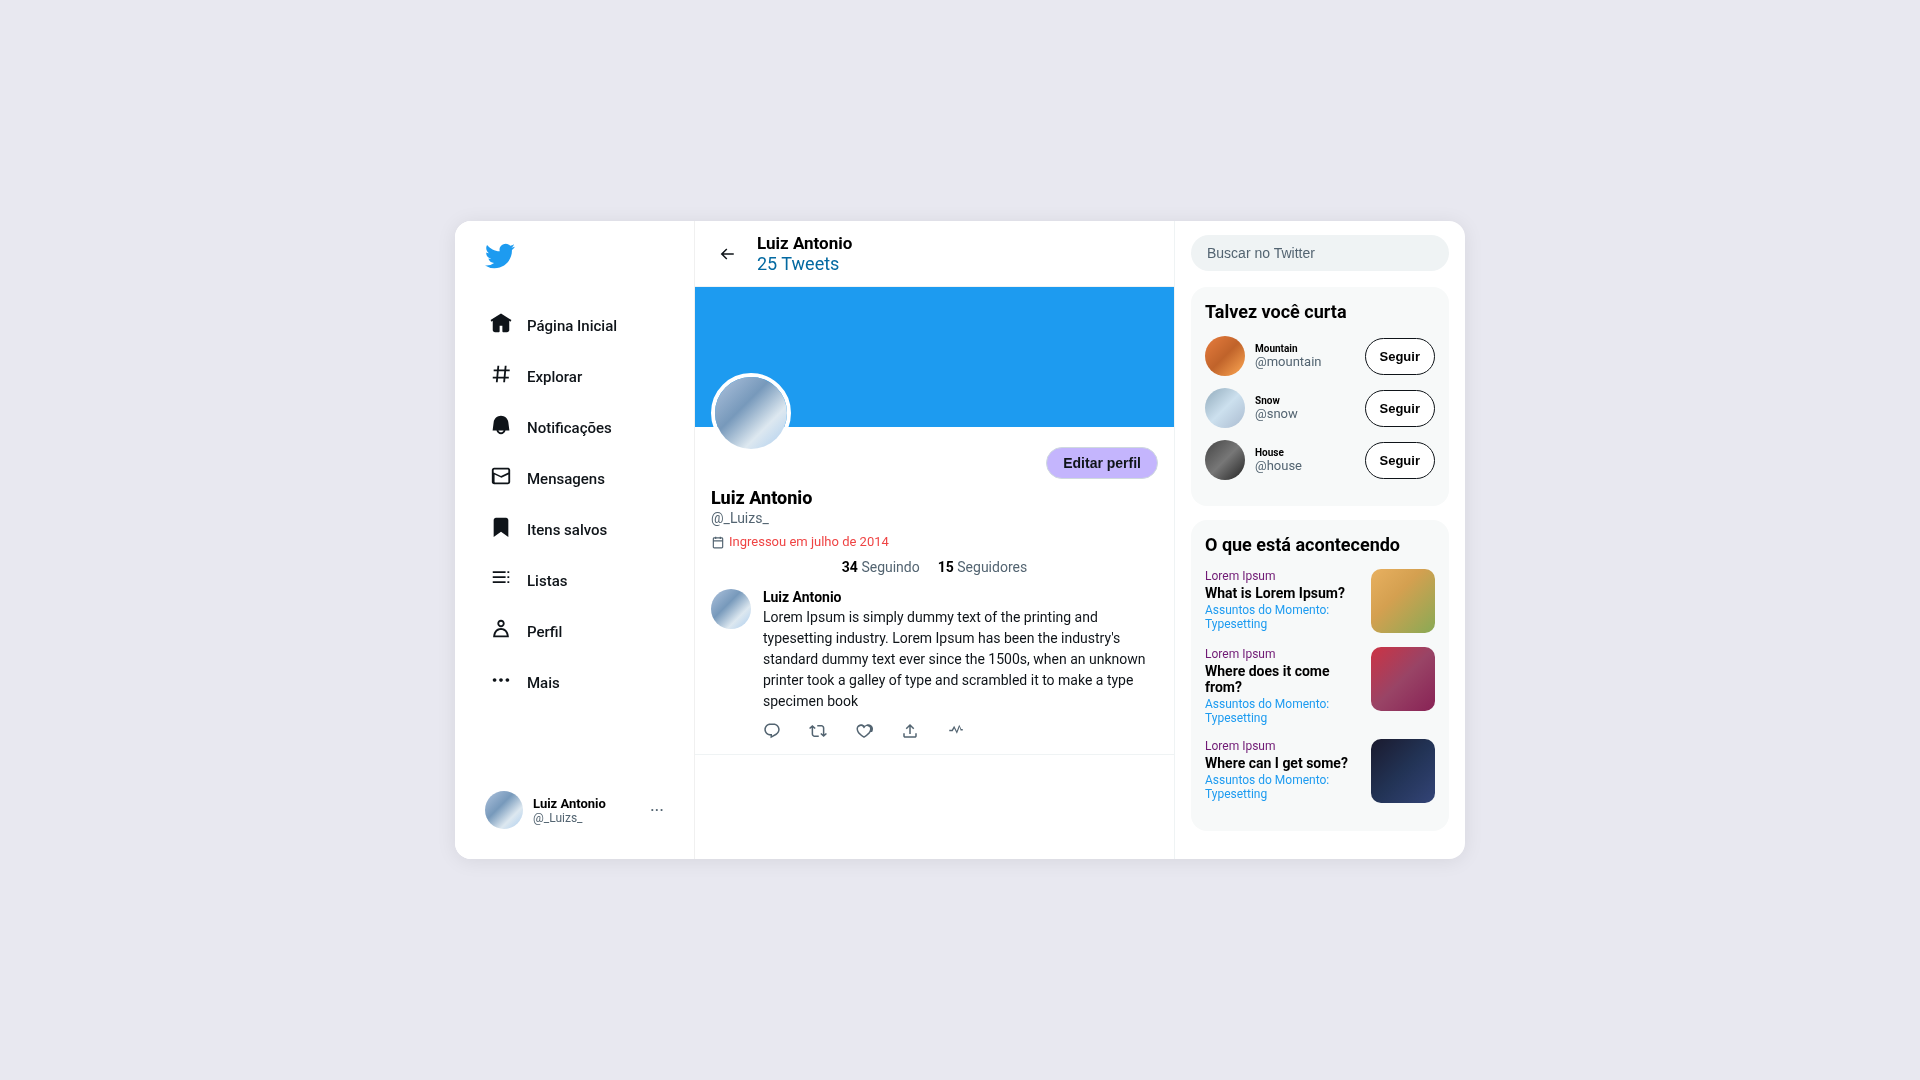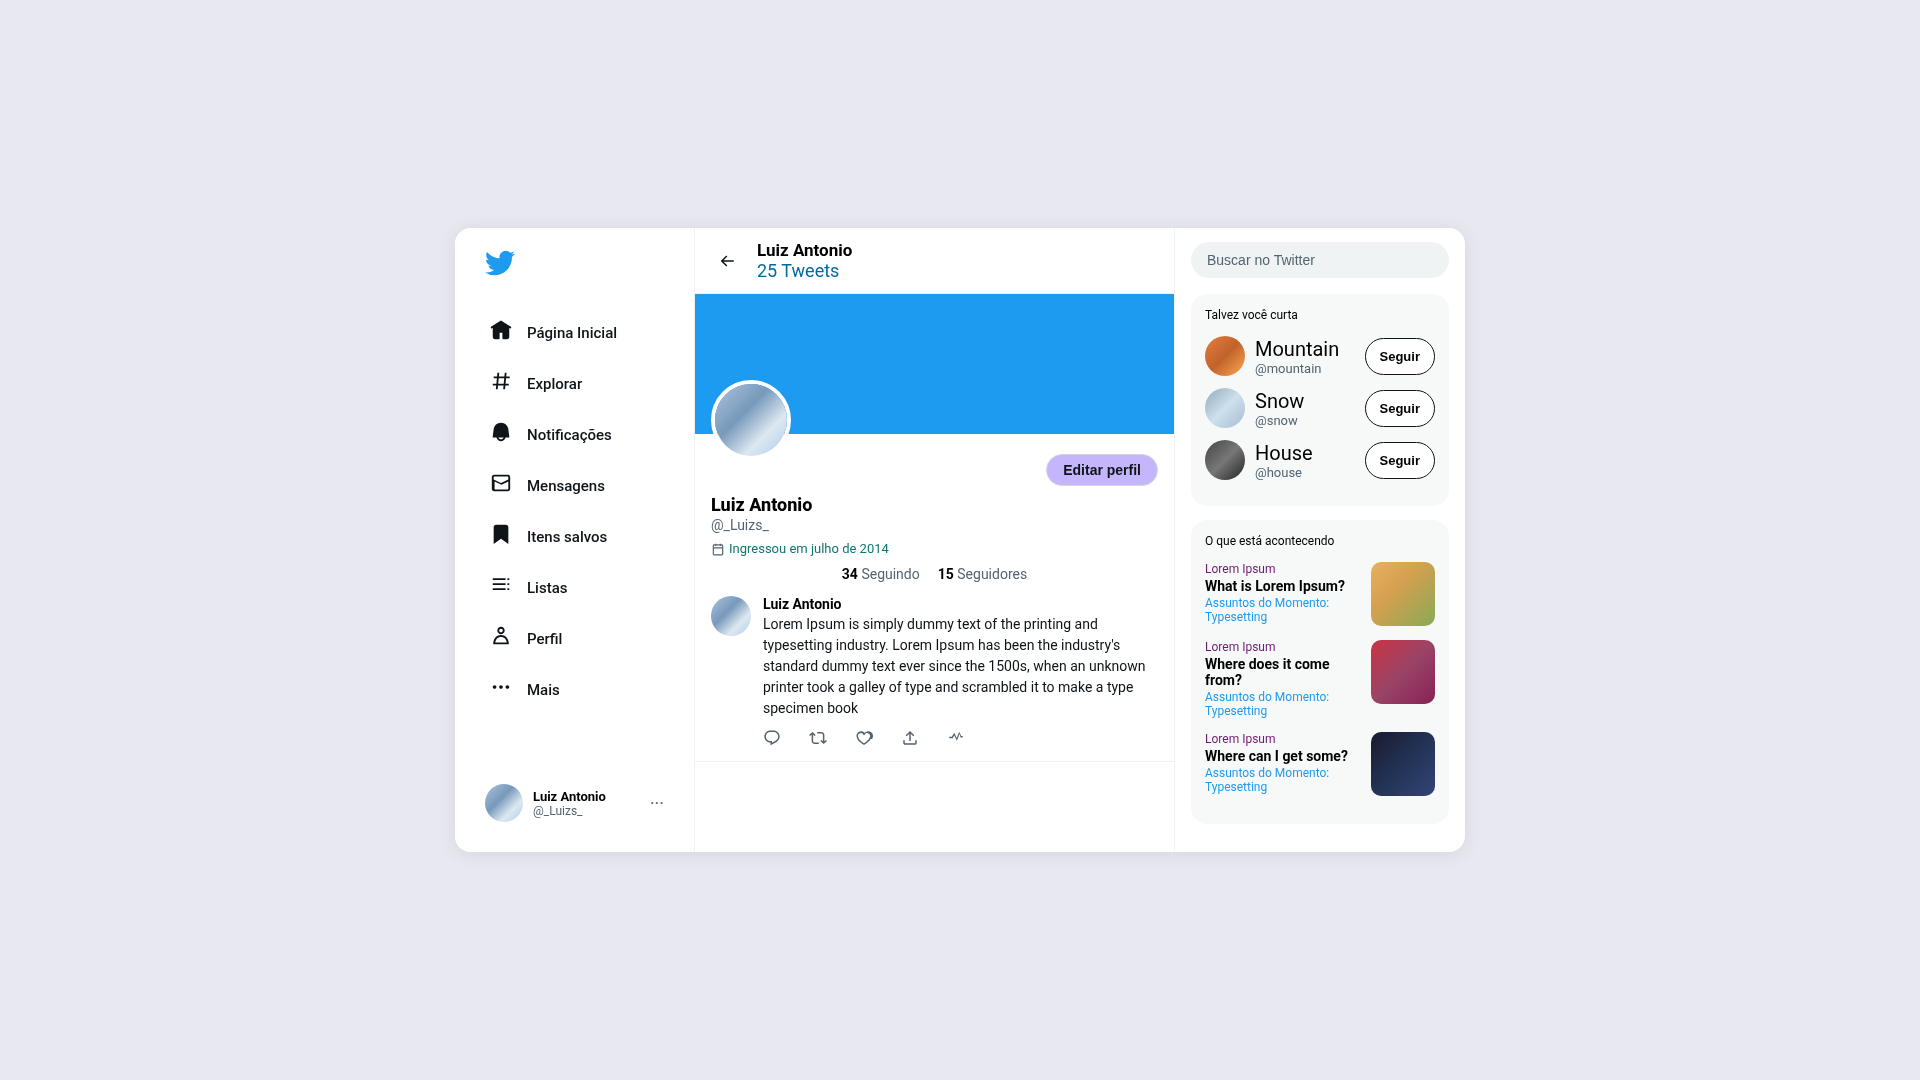--- a/index.html
+++ b/index.html
@@ -154,21 +154,21 @@
       border: 1.5px solid #cfd9de;
       border-radius: 20px;
       background: #c4b5fd;
       font-size: 14px;
       font-weight: 700;
       cursor: pointer;
       color: #0f1419;
     }
     .profile-name { margin-top: 48px; font-size: 18px; font-weight: 800; }
     .profile-handle { font-size: 14px; color: #536471; margin-top: 2px; }
-    .profile-joined { font-size: 13px; color: #0f766e; margin-top: 8px; display: flex; align-items: center; gap: 4px; }
+    .profile-joined { font-size: 13px; color: #ef4444; margin-top: 8px; display: flex; align-items: center; gap: 4px; }
     .profile-stats { display: flex; gap: 18px; margin-top: 10px; font-size: 14px; justify-content: center; }
     .profile-stat-num { font-weight: 700; }
     .profile-stat-label { color: #536471; }
     
     .profile-tabs {
       display: flex;
       border-bottom: 1px solid #eff3f4;
       margin-top: 14px;
     }
     .profile-tab {
@@ -243,39 +243,39 @@
       outline: none;
       margin-bottom: 16px;
     }
     .search-box::placeholder { color: #536471; }
     .widget-box {
       background: #f7f9f9;
       border-radius: 16px;
       padding: 14px;
       margin-bottom: 14px;
     }
-    .widget-title { font-size: 12px; font-weight: 400; margin-bottom: 14px; }
+    .widget-title { font-size: 18px; font-weight: 700; margin-bottom: 14px; }
     .suggest-item {
       display: flex;
       align-items: center;
       gap: 10px;
       margin-bottom: 12px;
     }
     .suggest-avatar {
       width: 40px;
       height: 40px;
       border-radius: 50%;
       flex-shrink: 0;
       overflow: hidden;
     }
     .suggest-avatar-mountain { background: linear-gradient(135deg, #e87d3e 0%, #c0632a 50%, #ffaa55 100%); }
     .suggest-avatar-snow { background: linear-gradient(135deg, #90aabb 0%, #cce0ee 50%, #aabbd0 100%); }
     .suggest-avatar-house { background: linear-gradient(135deg, #444 0%, #777 50%, #222 100%); }
     .suggest-info { flex: 1; }
-    .suggest-name { font-size: 20px; font-weight: 400; }
+    .suggest-name { font-size: 10px; font-weight: 700; }
     .suggest-handle { font-size: 13px; color: #536471; }
     .follow-btn {
       padding: 10px 14px;
       border: 1.5px solid #0f1419;
       border-radius: 20px;
       background: #fff;
       font-size: 13px;
       font-weight: 700;
       cursor: pointer;
     }

